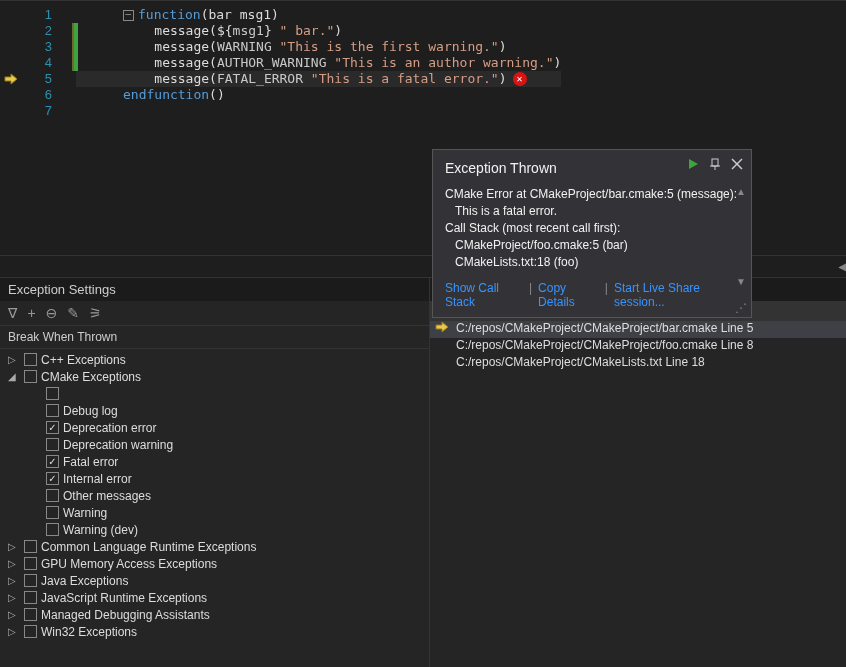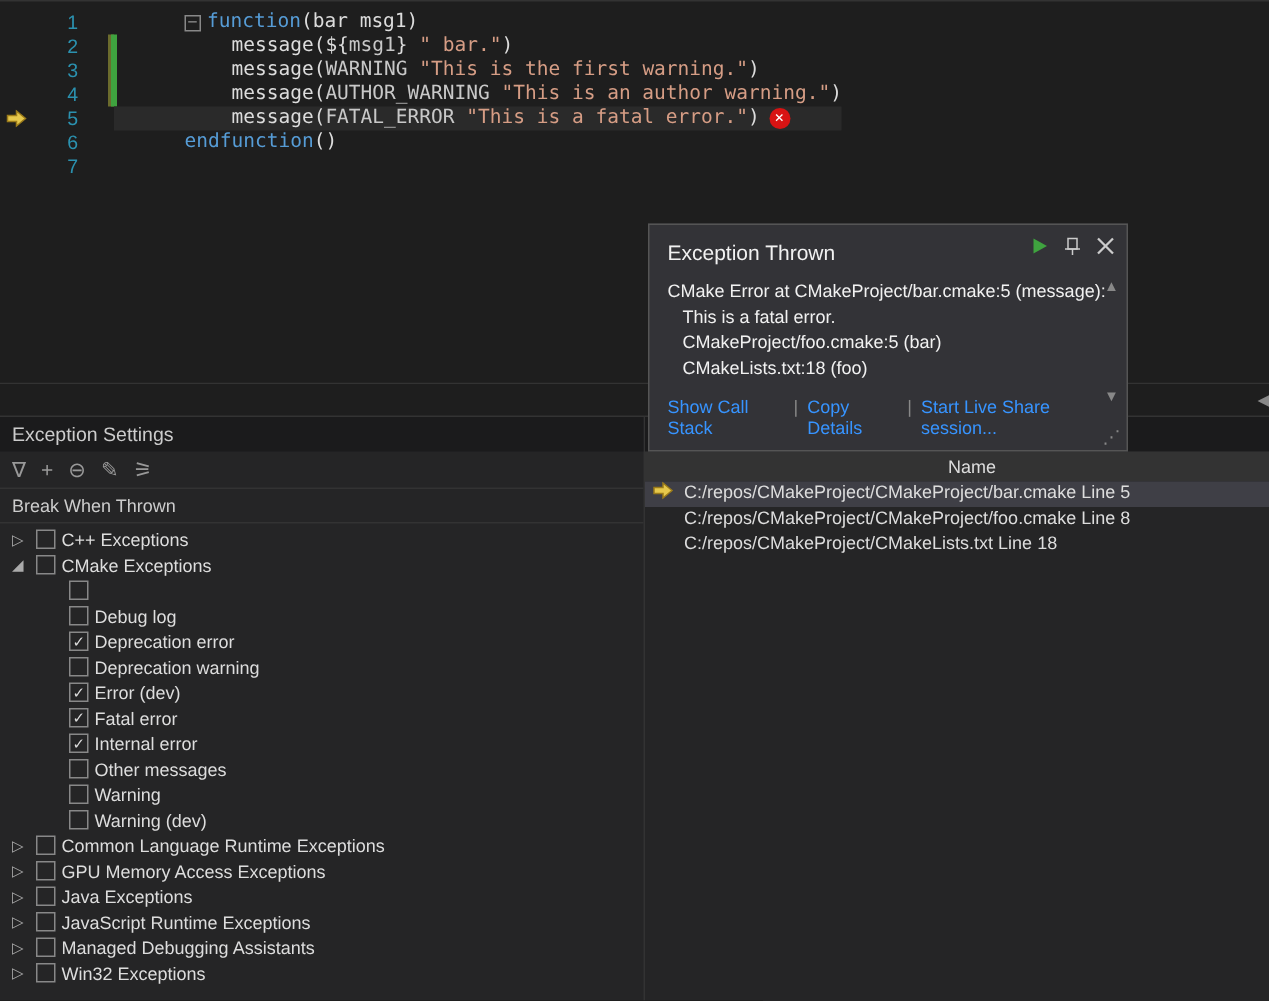--- a/index.html
+++ b/index.html
@@ -274,20 +274,21 @@
         </svg>
       <svg width="12" height="12">
           <line x1="1" y1="1" x2="11" y2="11" stroke="#ccc" stroke-width="1.5"></line>
           <line x1="11" y1="1" x2="1" y2="11" stroke="#ccc" stroke-width="1.5"></line>
         </svg>
     </div>
     <div class="tooltip-title">Exception Thrown</div>
     <div class="tooltip-body">
       <div>CMake Error at CMakeProject/bar.cmake:5 (message):</div>
       <div style="padding-left:10px">  This is a fatal error.</div>
+      <div>Call Stack (most recent call first):</div>
       <div style="padding-left:10px">  CMakeProject/foo.cmake:5 (bar)</div>
       <div style="padding-left:10px">  CMakeLists.txt:18 (foo)</div>
     </div>
     <div class="tooltip-links">
       <span>Show Call Stack</span>
       <span class="sep">|</span>
       <span>Copy Details</span>
       <span class="sep">|</span>
       <span>Start Live Share session...</span>
     </div>
@@ -340,25 +341,20 @@
         </div>
         <div class="tree-item indent1">
           <span class="expander"></span>
           <span class="checkbox checked"></span>
           <span>Deprecation error</span>
         </div>
         <div class="tree-item indent1">
           <span class="expander"></span>
           <span class="checkbox"></span>
           <span>Deprecation warning</span>
-        </div>
-        <div class="tree-item indent1">
-          <span class="expander"></span>
-          <span class="checkbox checked"></span>
-          <span>Error (dev)</span>
         </div>
         <div class="tree-item indent1">
           <span class="expander"></span>
           <span class="checkbox checked"></span>
           <span>Fatal error</span>
         </div>
         <div class="tree-item indent1">
           <span class="expander"></span>
           <span class="checkbox checked"></span>
           <span>Internal error</span>

